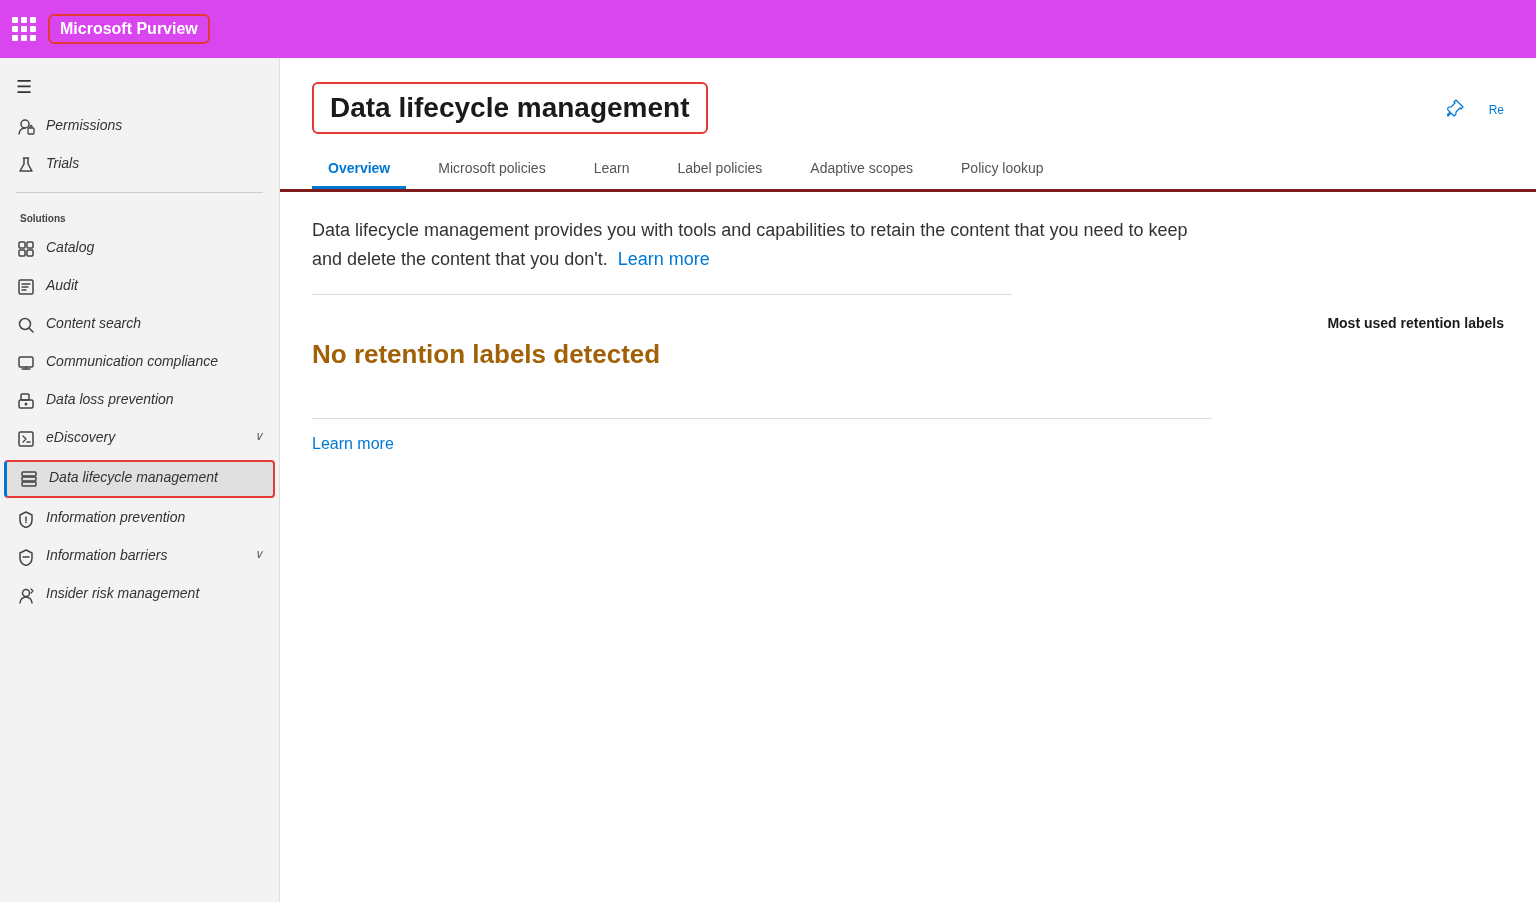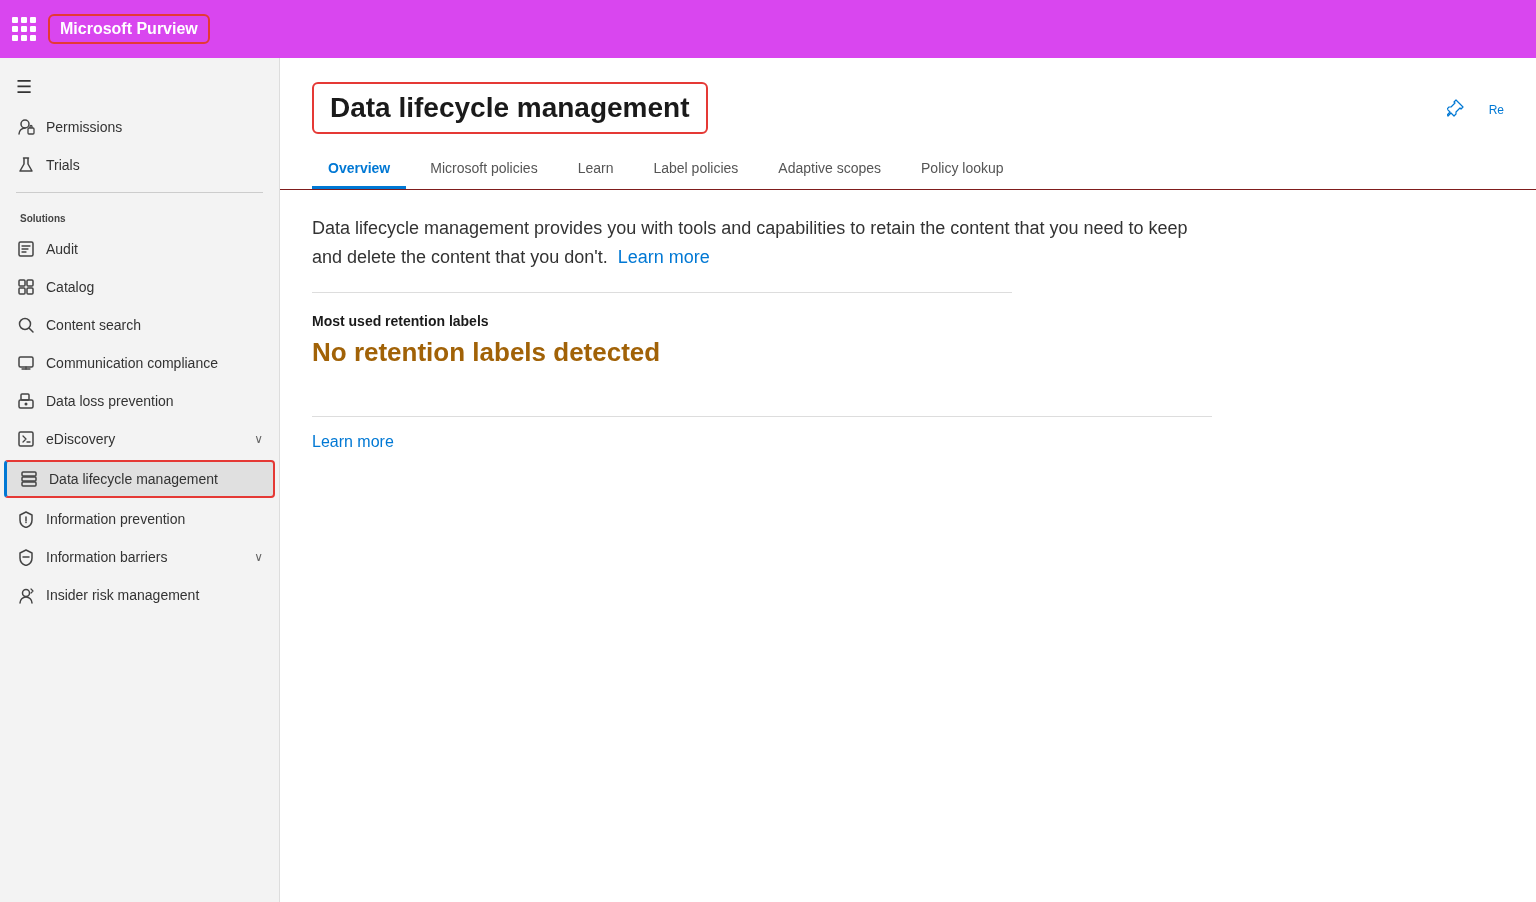--- a/index.html
+++ b/index.html
@@ -65,27 +65,28 @@
     }
     .sidebar-section-header {
       font-size: 10px;
       font-weight: 700;
       color: #444;
       padding: 12px 20px 6px 20px;
       text-transform: none;
     }
     .sidebar-item {
       display: flex;
-      align-items: center;
+      align-items: flex-start;
       padding: 9px 16px 9px 16px;
       cursor: pointer;
       font-size: 14px;
       color: #333;
       gap: 10px;
       position: relative;
+      font-style: italic;
     }
     .sidebar-item.active {
       background: #e0e0e0;
       border-left: 3px solid #0078d4;
       padding-left: 13px;
     }
     .sidebar-item .item-icon {
       width: 20px;
       height: 20px;
       display: flex;
@@ -136,23 +137,23 @@
     .header-actions {
       display: flex;
       align-items: flex-end;
       gap: 24px;
       color: #0078d4;
       font-size: 12px;
       cursor: pointer;
     }
     .tabs-bar {
       display: flex;
-      gap: 8px;
+      gap: 16px;
       padding: 0 32px;
-      border-bottom: 1px solid #7f1d1d;
+      border-bottom: 3px solid #7f1d1d;
       margin-top: 16px;
     }
     .tab {
       padding: 10px 16px;
       font-size: 14px;
       color: #555;
       cursor: pointer;
       border-bottom: 3px solid transparent;
       white-space: nowrap;
     }
@@ -179,20 +180,21 @@
       border: none;
       border-top: 1px solid #ddd;
       margin: 20px 0;
       max-width: 700px;
     }
     .section-label {
       font-size: 14px;
       font-weight: 600;
       color: #1a1a1a;
       margin-bottom: 8px;
+      text-align: right;
     }
     .no-data-title {
       font-size: 26px;
       font-weight: 700;
       color: #a16207;
       margin-bottom: 12px;
     }
     .no-data-desc {
       font-size: 14px;
       color: #444;
@@ -258,37 +260,37 @@
       <span class="item-label">Trials</span>
     </div>
 
     <hr class="sidebar-divider">
 
     <div class="sidebar-section-header">Solutions</div>
 
     <div class="sidebar-item">
       <span class="item-icon">
         <svg width="18" height="18" viewBox="0 0 18 18" fill="none">
-          <rect x="2" y="2" width="14" height="14" rx="1.5" stroke="#444" stroke-width="1.5"></rect>
-          <path d="M5 6h8M5 9h6M5 12h4" stroke="#444" stroke-width="1.3" stroke-linecap="round"></path>
-        </svg>
-      </span>
-      <span class="item-label">Audit</span>
-    </div>
-
-    <div class="sidebar-item">
-      <span class="item-icon">
-        <svg width="18" height="18" viewBox="0 0 18 18" fill="none">
           <rect x="2" y="2" width="6" height="6" rx="1" stroke="#444" stroke-width="1.5"></rect>
           <rect x="10" y="2" width="6" height="6" rx="1" stroke="#444" stroke-width="1.5"></rect>
           <rect x="2" y="10" width="6" height="6" rx="1" stroke="#444" stroke-width="1.5"></rect>
           <rect x="10" y="10" width="6" height="6" rx="1" stroke="#444" stroke-width="1.5"></rect>
         </svg>
       </span>
       <span class="item-label">Catalog</span>
+    </div>
+
+    <div class="sidebar-item">
+      <span class="item-icon">
+        <svg width="18" height="18" viewBox="0 0 18 18" fill="none">
+          <rect x="2" y="2" width="14" height="14" rx="1.5" stroke="#444" stroke-width="1.5"></rect>
+          <path d="M5 6h8M5 9h6M5 12h4" stroke="#444" stroke-width="1.3" stroke-linecap="round"></path>
+        </svg>
+      </span>
+      <span class="item-label">Audit</span>
     </div>
 
     <div class="sidebar-item">
       <span class="item-icon">
         <svg width="18" height="18" viewBox="0 0 18 18" fill="none">
           <circle cx="8" cy="8" r="5.5" stroke="#444" stroke-width="1.5"></circle>
           <path d="M12.5 12.5L16 16" stroke="#444" stroke-width="1.5" stroke-linecap="round"></path>
         </svg>
       </span>
       <span class="item-label">Content search</span>

